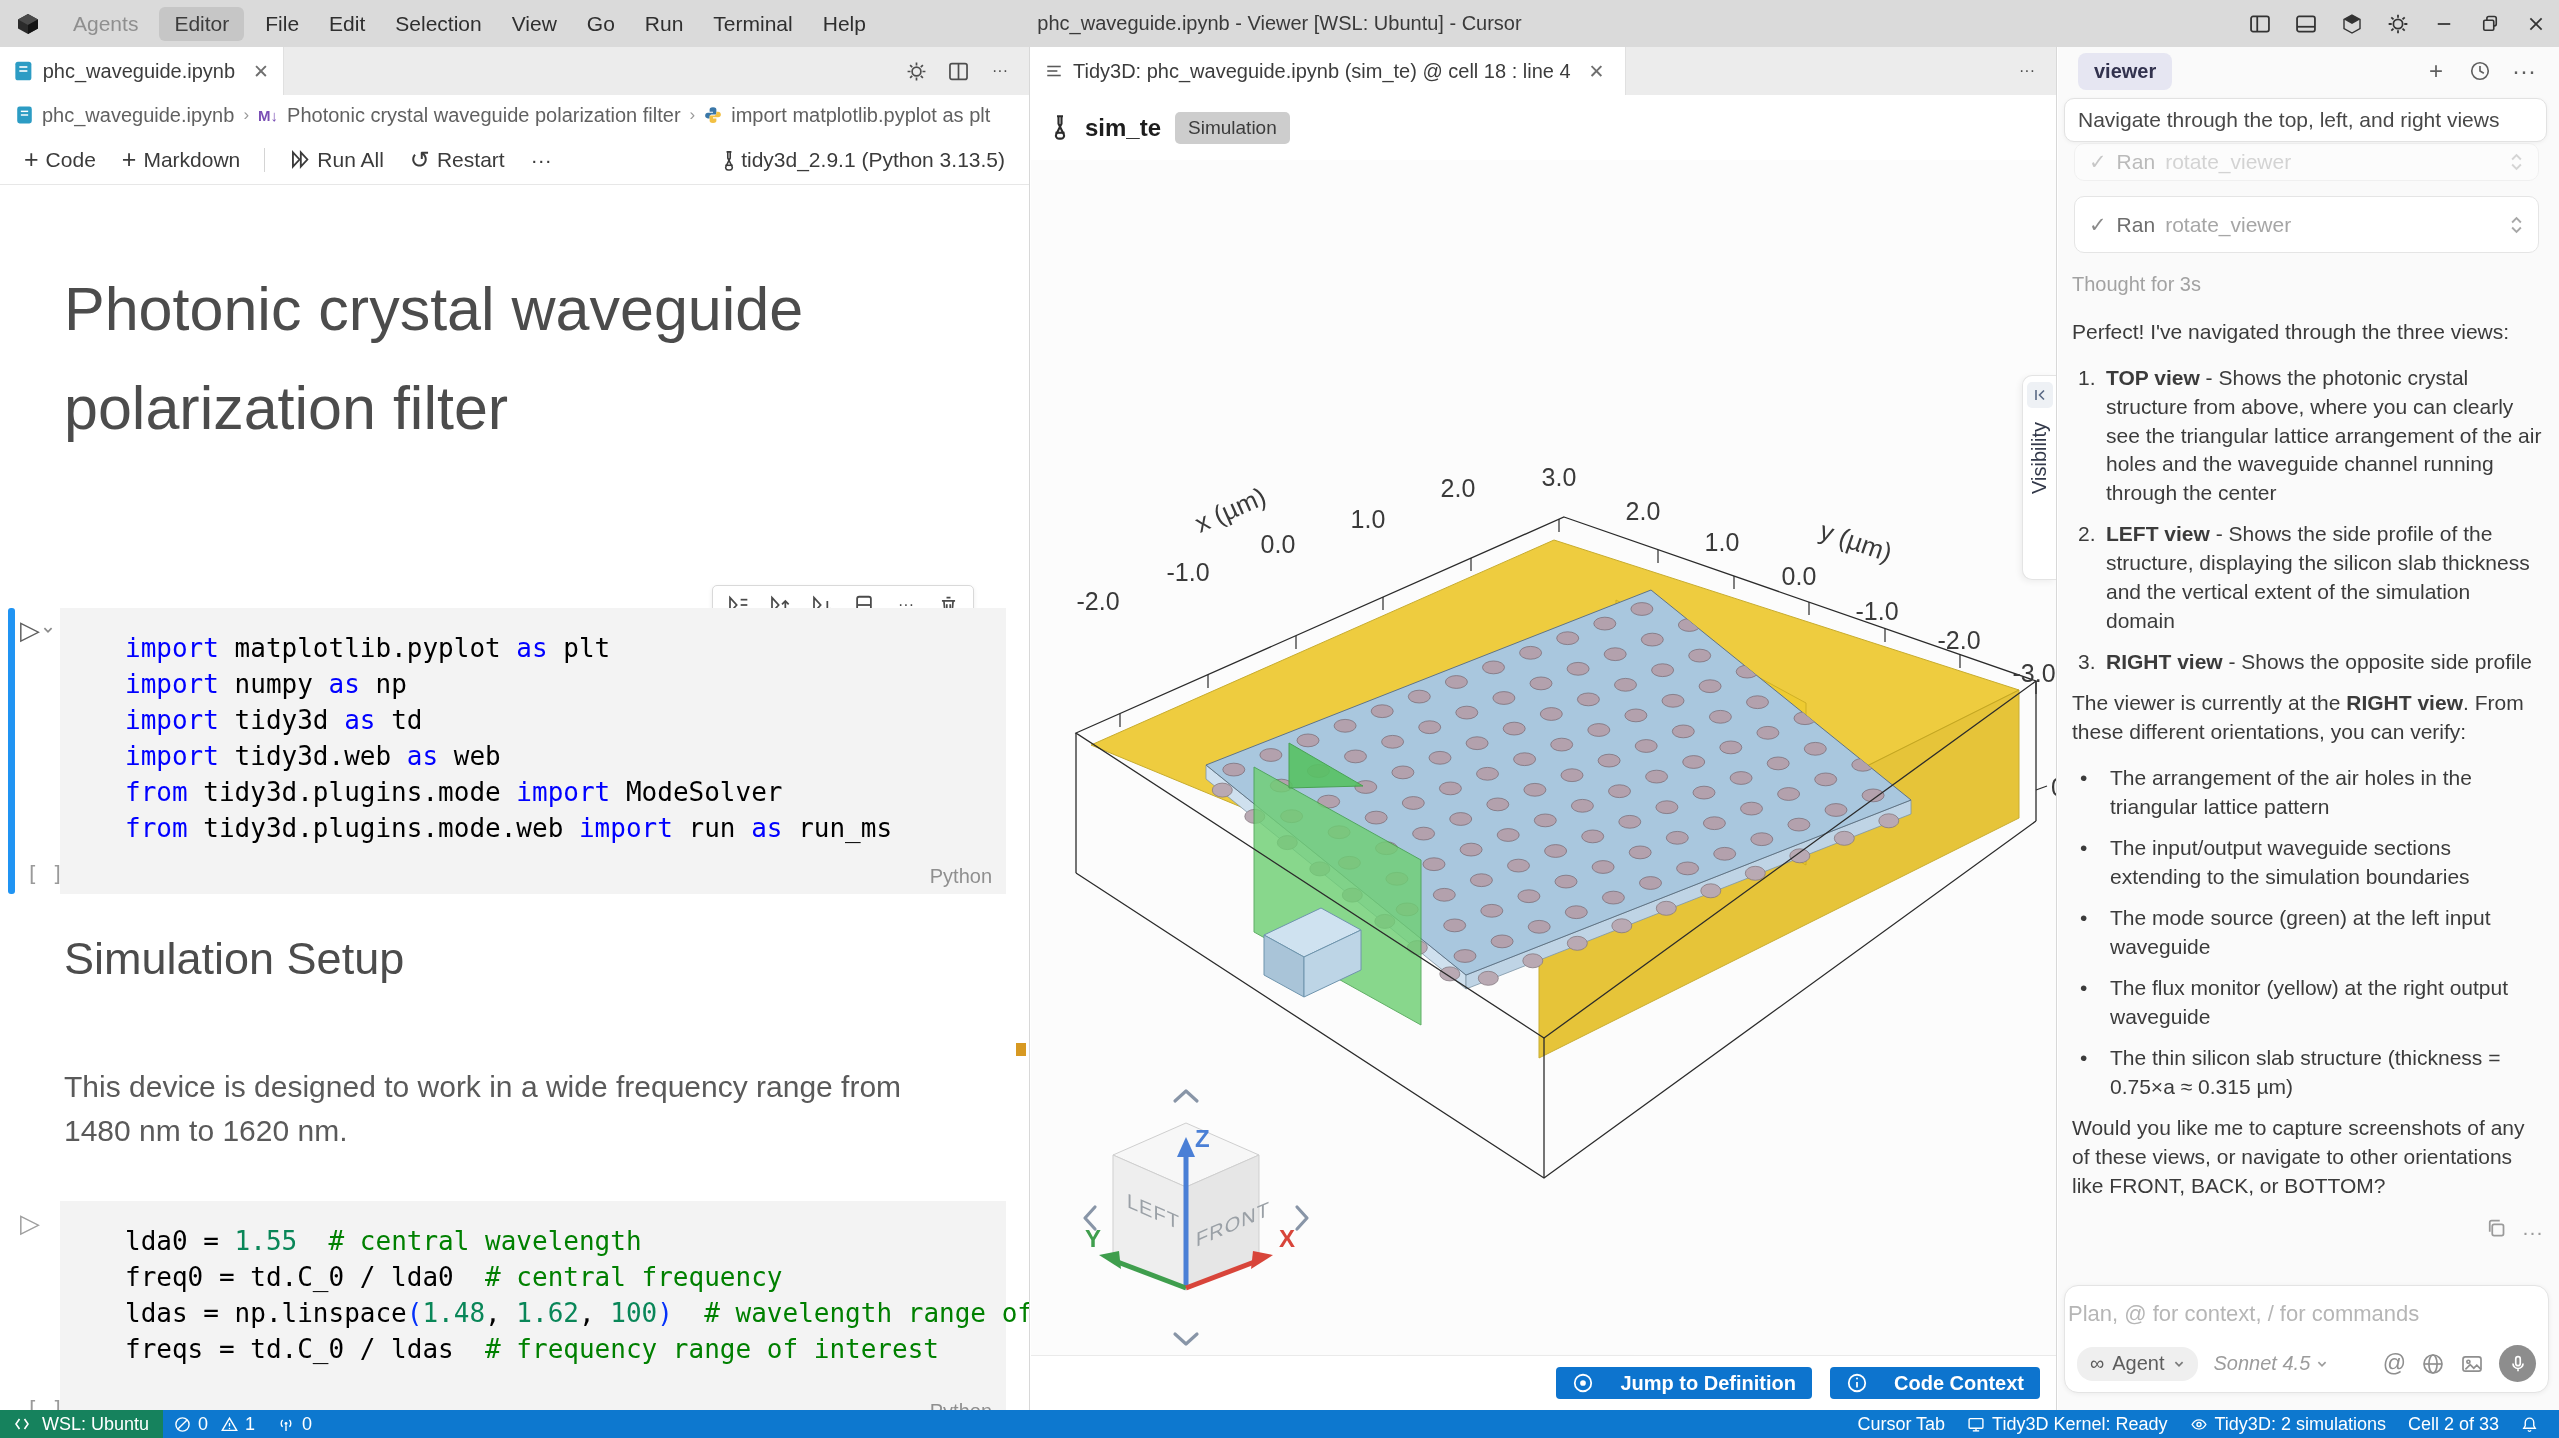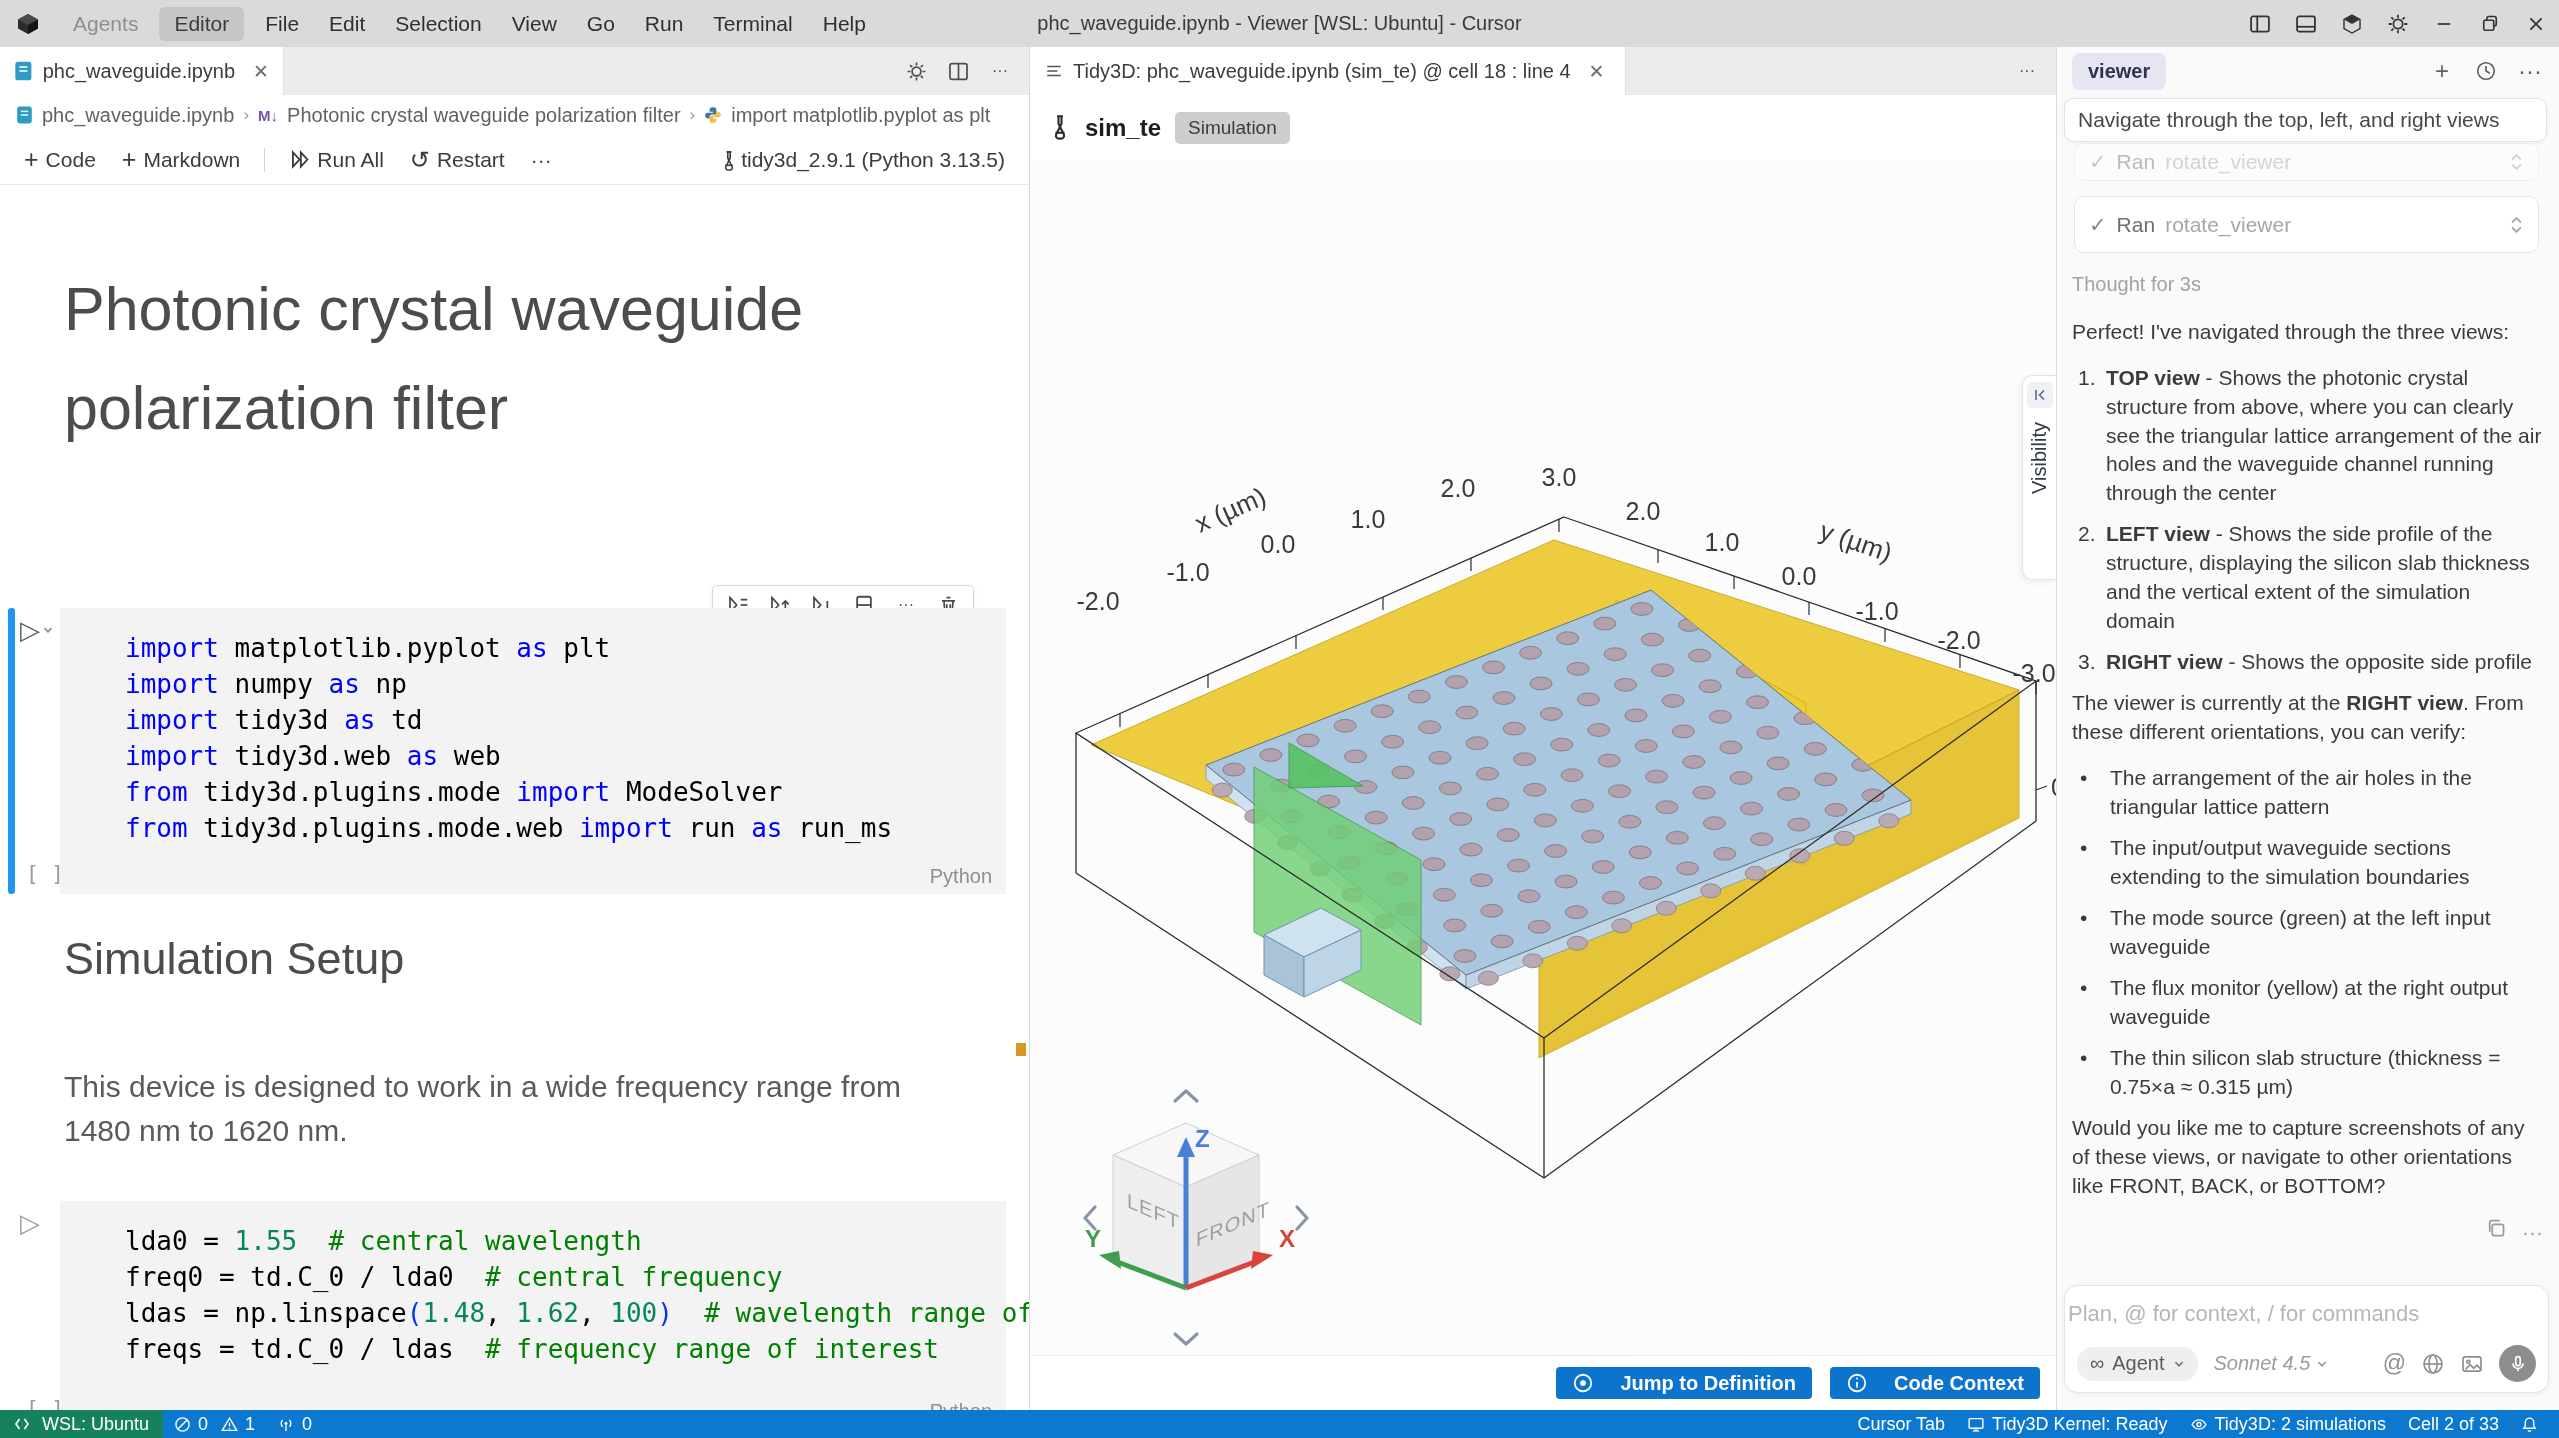--- a/index.html
+++ b/index.html
@@ -87,21 +87,21 @@
   .zoom-pill { position:absolute; left:355px; top:1200px; height:47px; background:#fff; border-radius:10px;
     box-shadow:0 2px 8px rgba(0,0,0,.12); display:flex; align-items:center; gap:6px; padding:0 12px; color:#46505c; }
   .zp-icon { width:40px; height:38px; display:flex; align-items:center; justify-content:center; font-size:27px; }
   .zp-div { width:1px; height:26px; background:#dcdcdc; margin:0 2px; }
   .mid-bottom { position:absolute; left:0; right:0; top:1308px; height:55px; background:#fff;
     border-top:1px solid #eaeaea; display:flex; align-items:center; justify-content:flex-end; gap:18px; padding-right:16px; }
   .blue-btn { height:32px; border-radius:4px; color:#fff; font-size:20px; font-weight:600;
     display:flex; align-items:center; gap:26px; padding:0 16px; border:none; }
 
   
-  .chat-header { position:absolute; top:0; left:0; right:0; height:48px; display:flex; align-items:center; padding:0 14px; }
+  .chat-header { position:absolute; top:0; left:0; right:0; height:48px; display:flex; align-items:center; padding:0 20px; }
   .viewer-pill { background:#e6e6f2; border-radius:8px; padding:7px 16px; font-size:20px; font-weight:700; color:#32324e; }
   .chat-header-icons { margin-left:auto; display:flex; gap:14px; color:#5f5f5f; align-items:center; }
   .chi { width:30px; height:30px; display:flex; align-items:center; justify-content:center; font-size:24px; }
   .user-msg { position:absolute; left:6px; right:12px; top:51px; background:#fff; border:1px solid #e2e2e2;
     border-radius:10px; box-shadow:0 1px 4px rgba(0,0,0,.05); padding:9px 13px; font-size:21px; color:#484848; }
   .tool-box { position:absolute; left:16px; right:20px; background:#fff; border:1px solid #e5e5e5;
     border-radius:10px; display:flex; align-items:center; gap:10px; padding:0 14px; font-size:21px; }
   .tool-box .check { color:#8a8a8a; } .tool-box .act { color:#6e6e6e; } .tool-box .nm { color:#a6a6a6; }
   .tool-box .exp { margin-left:auto; color:#a8a8a8; }
   .tool1 { top:96px;  height:38px; opacity:.45; }

